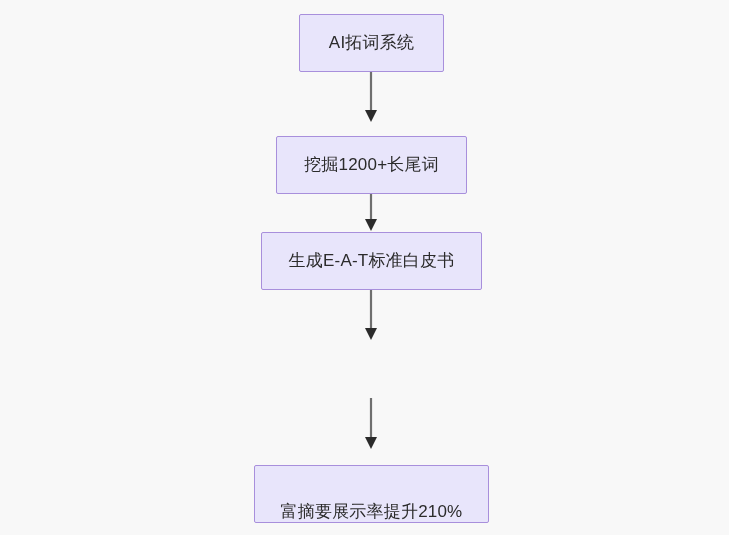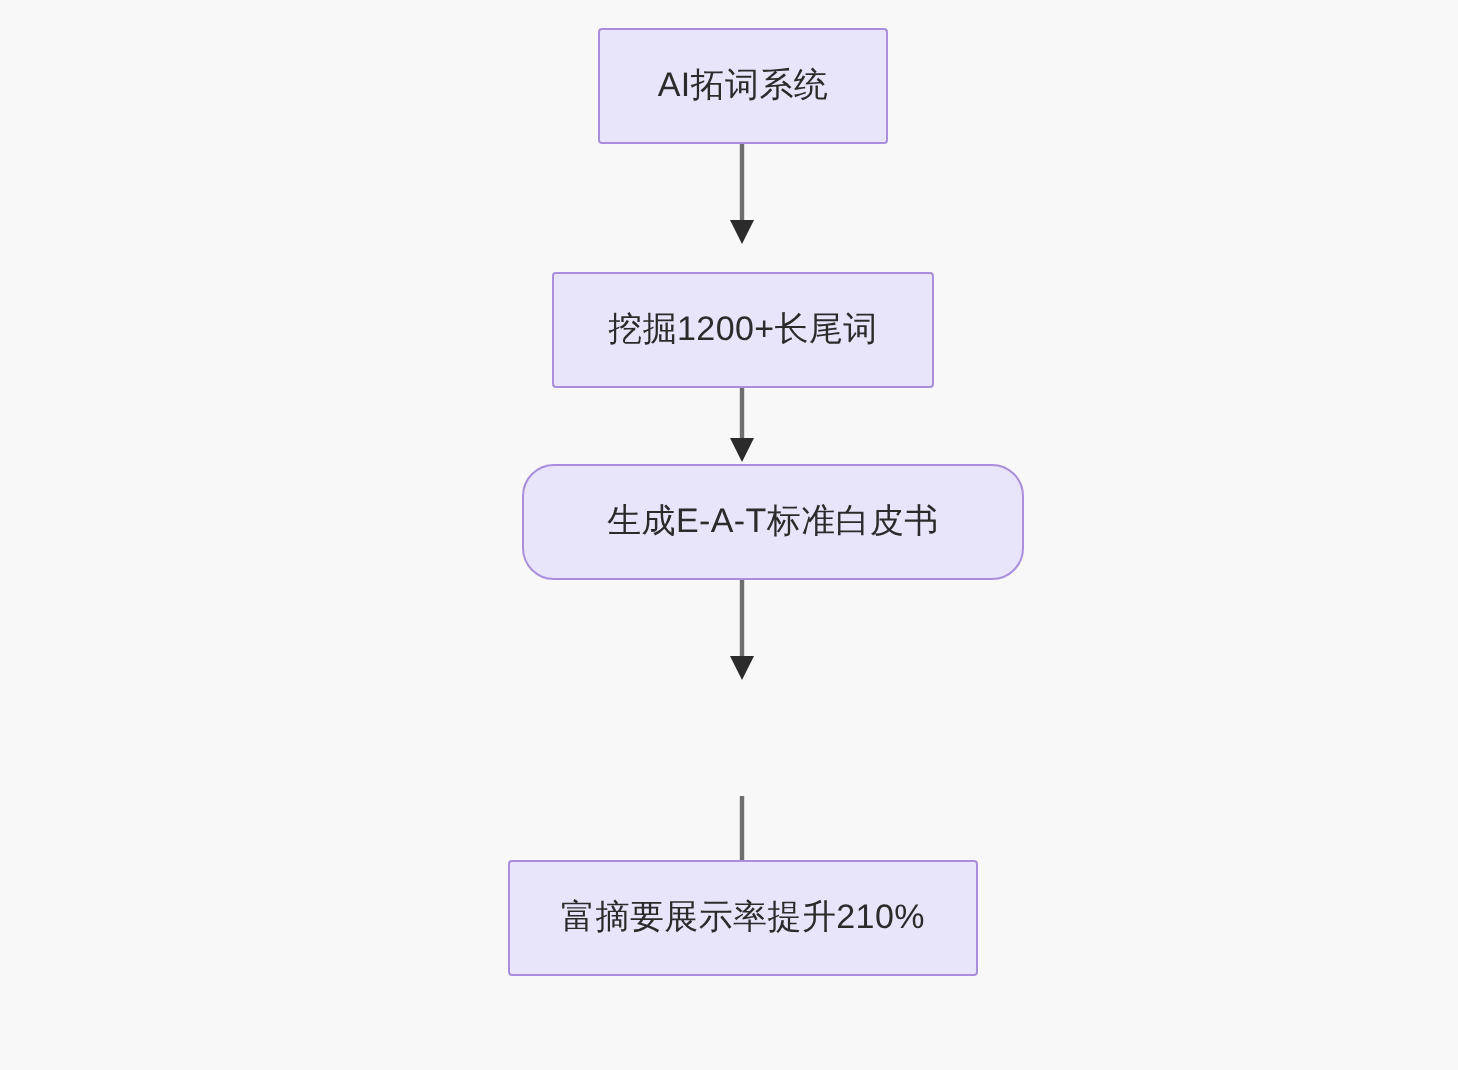--- a/index.html
+++ b/index.html
@@ -86,22 +86,22 @@
   </div>
 
   <div class="node" style="left:299px; top:14px; width:145px; height:58px;">
     <span class="node-label">AI拓词系统</span>
   </div>
 
   <div class="node" style="left:276px; top:136px; width:191px; height:58px;">
     <span class="node-label">挖掘1200+长尾词</span>
   </div>
 
-  <div class="node" style="left:261px; top:232px; width:251px; height:58px;border-radius:16px;">
+  <div class="node" style="left:261px; top:232px; width:221px; height:58px;">
     <span class="node-label">生成E-A-T标准白皮书</span>
   </div>
 
 
-  <div class="node" style="left:254px; top:430px; width:235px; height:58px;">
+  <div class="node" style="left:254px; top:465px; width:235px; height:58px;align-items:flex-end;">
     <span class="node-label">富摘要展示率提升210%</span>
   </div>
 
 </div>
 
 </body></html>

